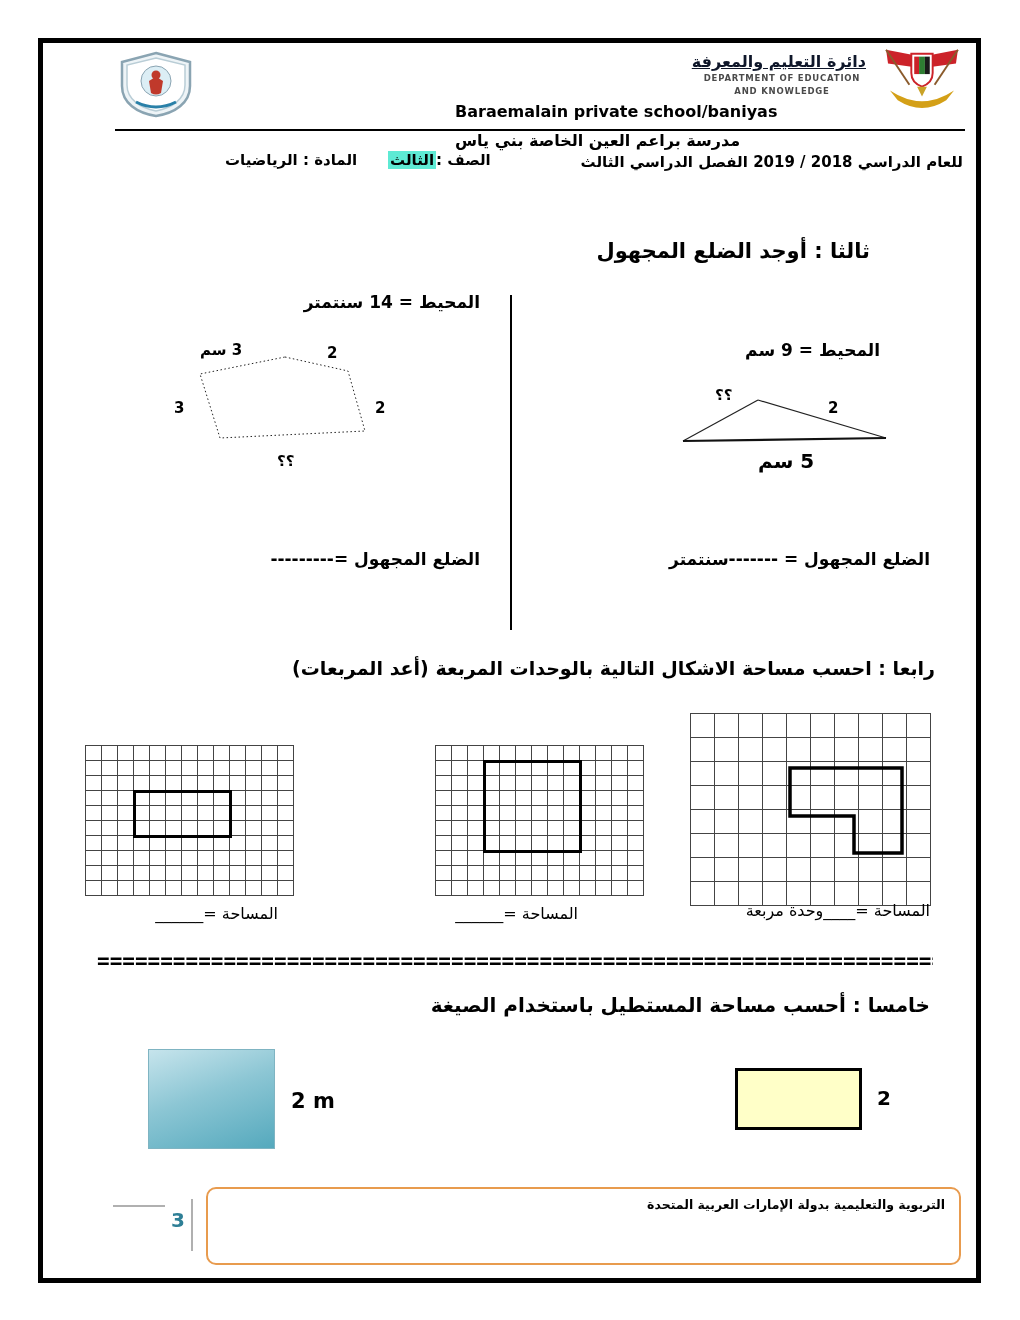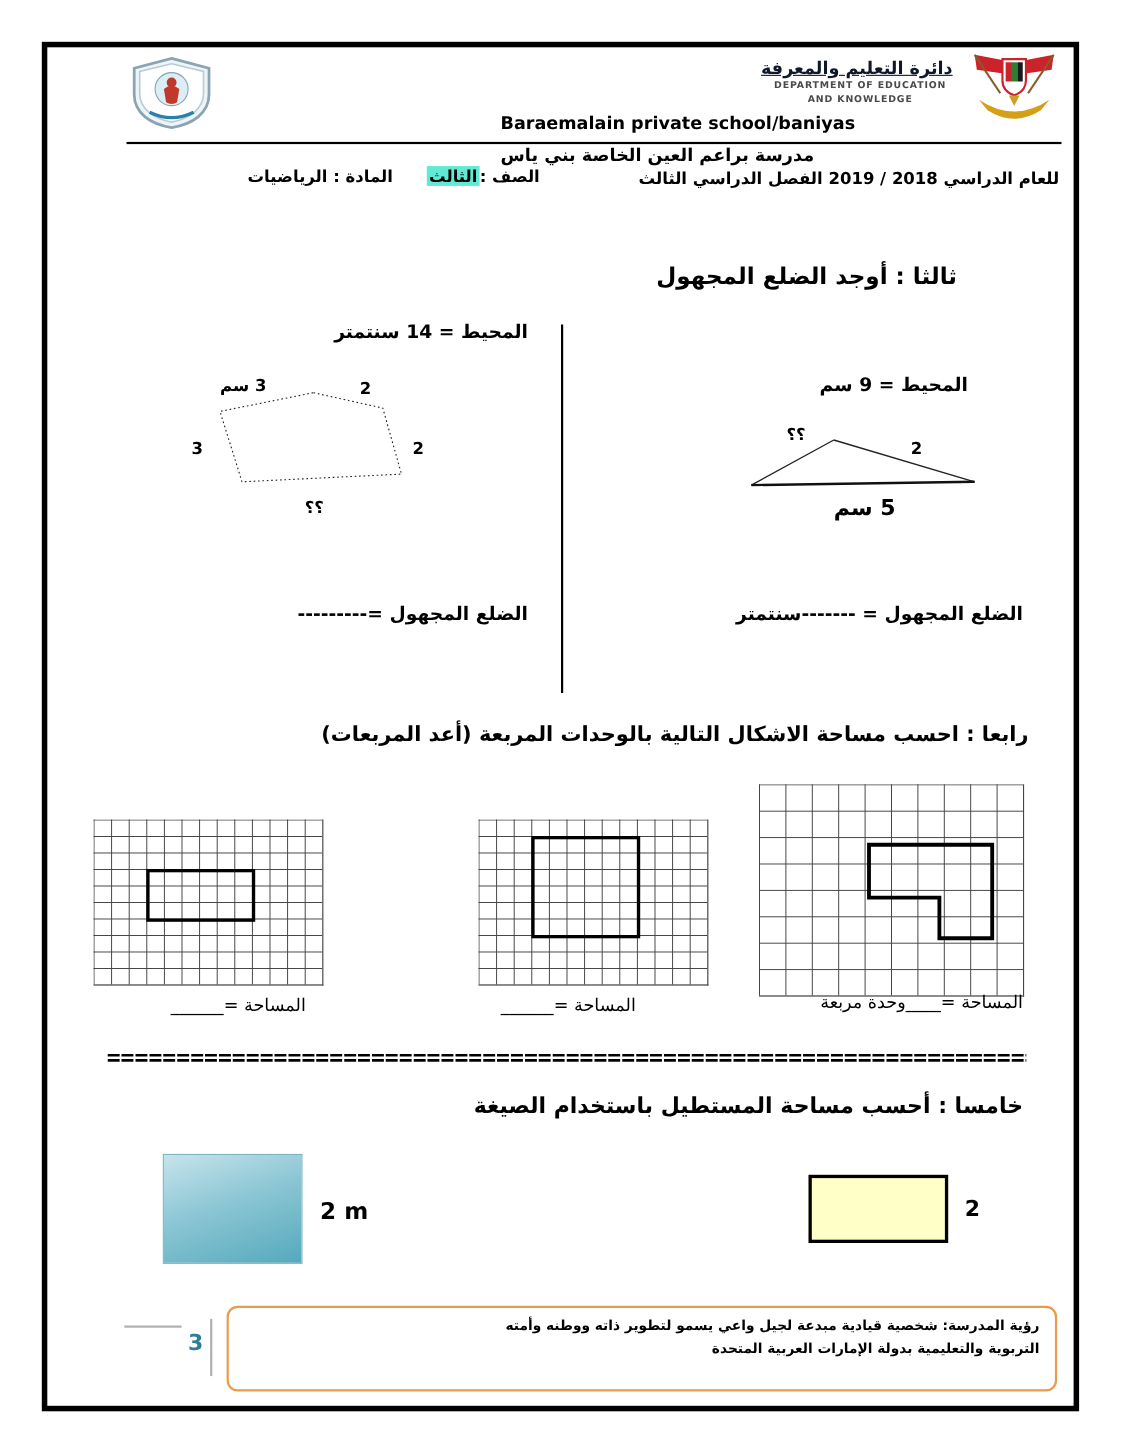--- a/index.html
+++ b/index.html
@@ -156,18 +156,17 @@
 
 <div class="abs sec5-title" dir="rtl">خامسا : أحسب مساحة المستطيل باستخدام الصيغة</div>
 
 <div class="abs teal-square"></div>
 <div class="abs label-5m">2 m</div>
 
 <div class="abs yellow-rect"></div>
 <div class="abs label-2">2</div>
 
 <div class="abs footer-box" dir="rtl">
-  <div>رؤية المدرسة: شخصية قيادية مبدعة لجيل واعي يسمو لتطوير ذاته ووطنه وأمته</div>
   <div>التربوية والتعليمية بدولة الإمارات العربية المتحدة</div>
 </div>
 <div class="abs pn-hline"></div>
 <div class="abs page-num">3</div>
 <div class="abs pn-vline"></div>
 
 </body></html>

